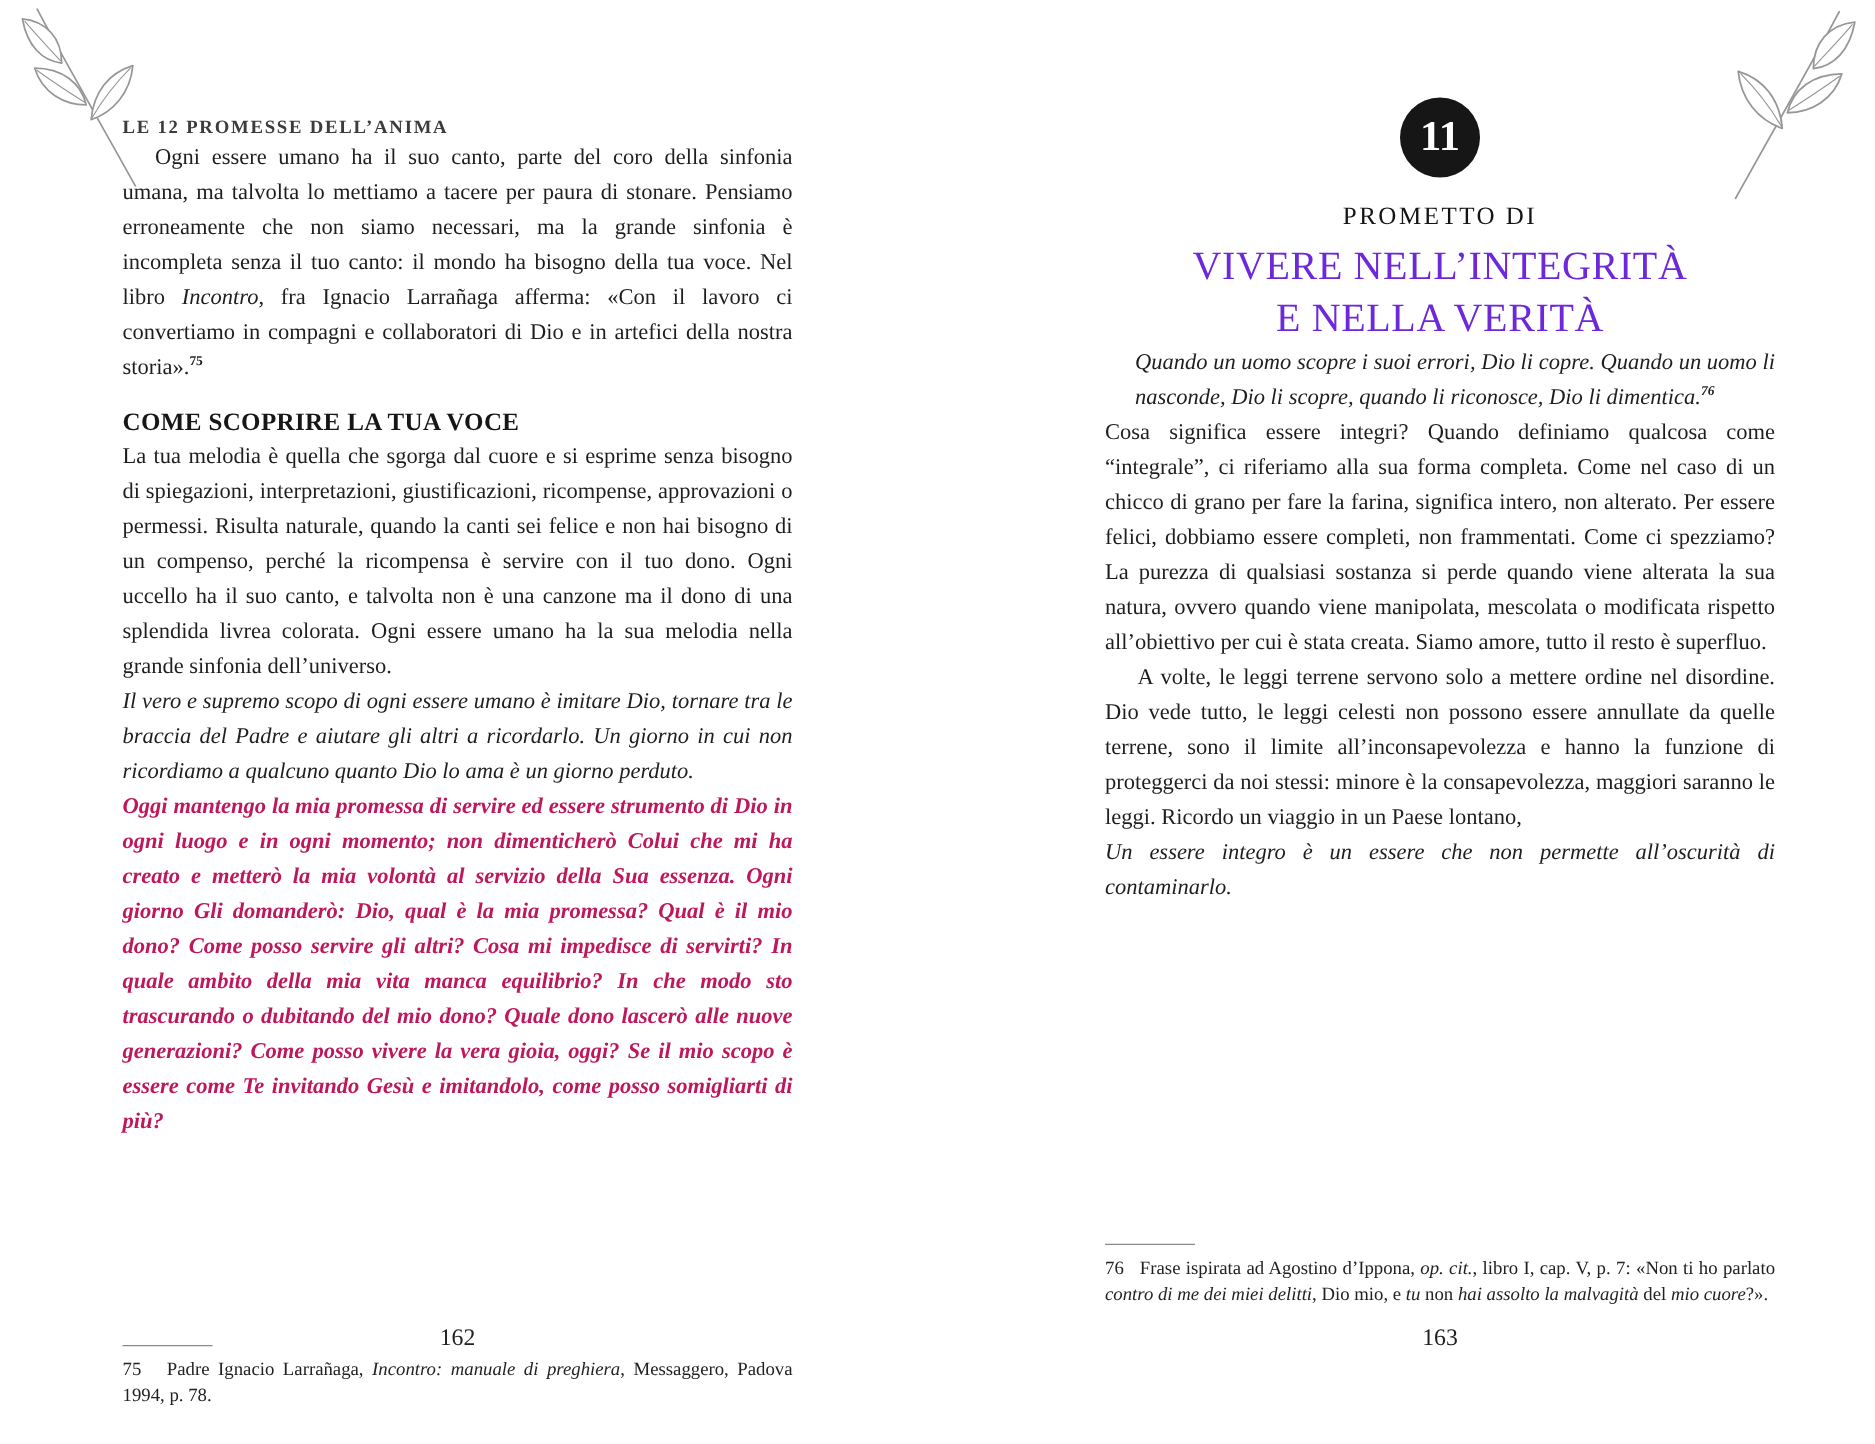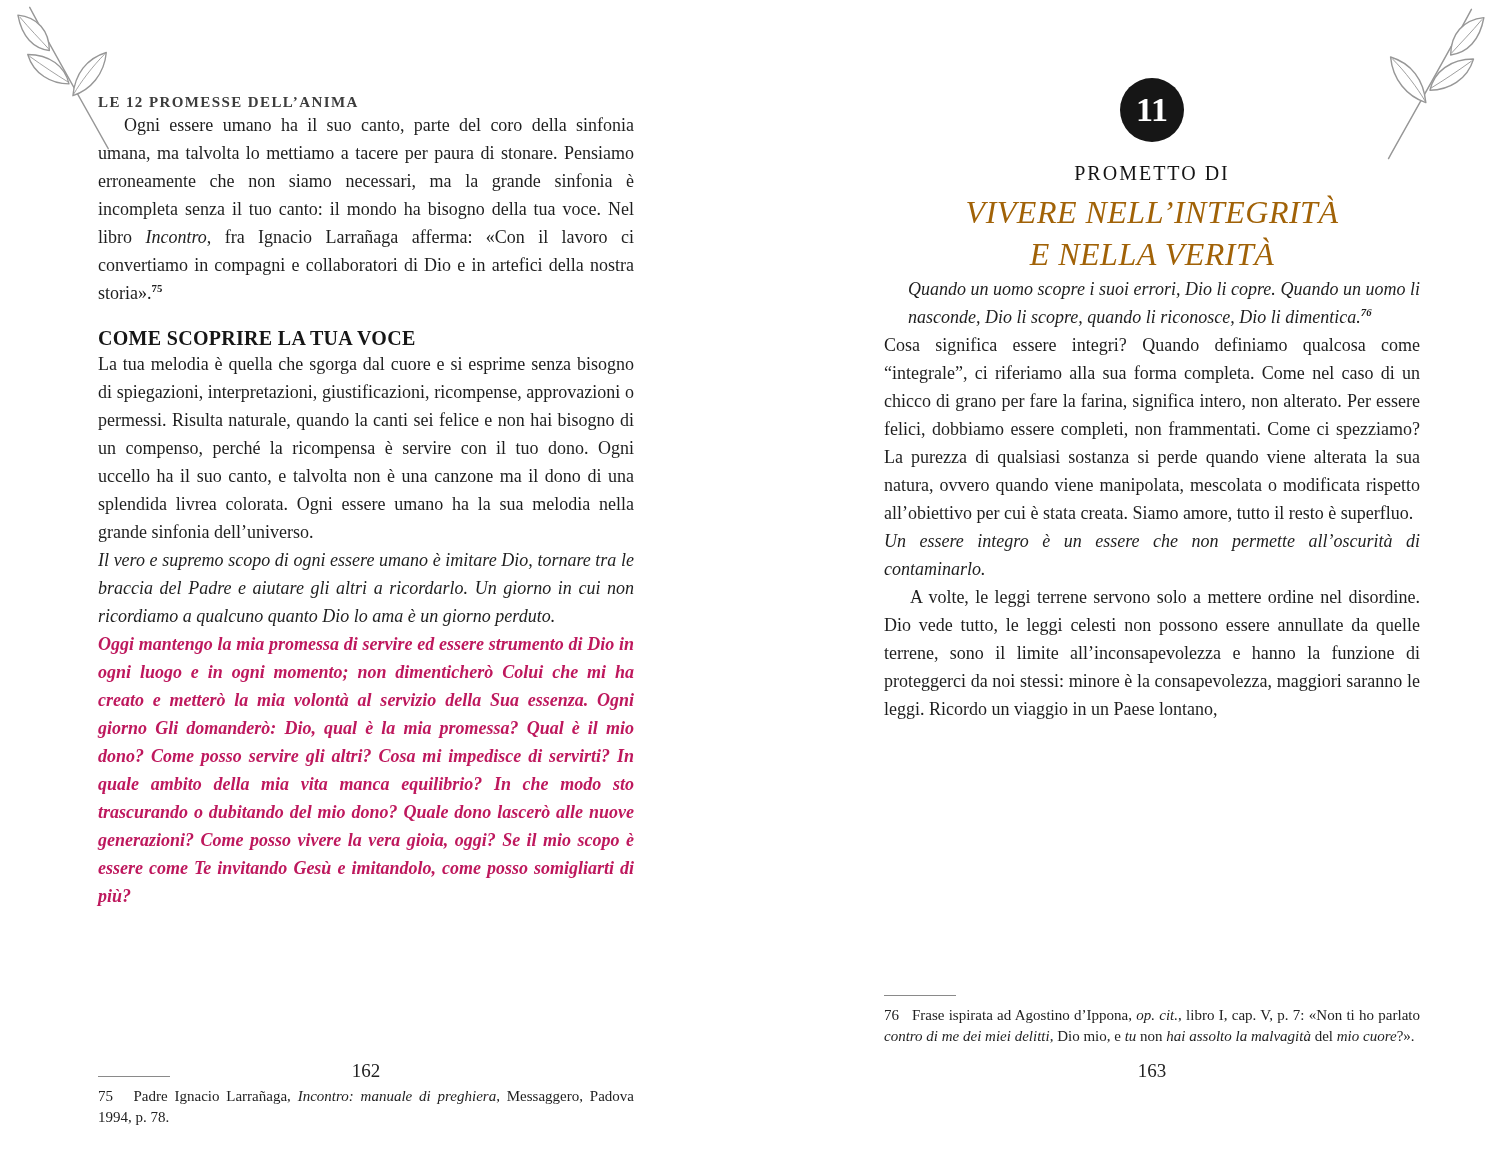--- a/index.html
+++ b/index.html
@@ -53,22 +53,21 @@
     width: 64px; height: 64px; border-radius: 50%;
     background: var(--badge, #161616); color: #fff;
     margin: 78px auto 0 auto;
     display: flex; align-items: center; justify-content: center;
     font-size: 34px; font-weight: bold;
   }
   .kicker { margin-top: 20px; text-align: center; font-size: 20px; letter-spacing: 2px; color: #141414; }
   .chapter-title {
     margin: 6px 0 0 0; text-align: center;
     font-size: 32px; line-height: 42px; font-weight: normal; letter-spacing: 0.5px;
-    color: #a16207;
-    font-style: italic;
+    color: #6d28d9;
   }
   .epigraph { margin-top: 124px; padding-left: 24px; font-style: italic; }
   .rp-first { margin-top: 30px; }
 </style>
 </head>
 <body>
 
 <div class="spread">
 
   <div class="ornament ornament-left">
@@ -125,23 +124,23 @@
     </div>
 
     <div class="kicker">PROMETTO DI</div>
 
     <h1 class="chapter-title"><span>VIVERE NELL’INTEGRITÀ</span><br><span>E NELLA VERITÀ</span></h1>
 
     <p class="body epigraph"><span>Quando un uomo scopre i suoi errori, Dio li copre. Quando un uomo li nasconde, Dio li scopre, quando li riconosce, Dio li dimentica.</span><sup>76</sup></p>
 
     <p class="body rp-first"><span>Cosa significa essere integri? Quando definiamo qualcosa come “integrale”, ci riferiamo alla sua forma completa. Come nel caso di un chicco di grano per fare la farina, significa intero, non alterato. Per essere felici, dobbiamo essere completi, non frammentati. Come ci spezziamo? La purezza di qualsiasi sostanza si perde quando viene alterata la sua natura, ovvero quando viene manipolata, mescolata o modificata rispetto all’obiettivo per cui è stata creata. Siamo amore, tutto il resto è superfluo.</span></p>
 
+    <p class="body indent spaced"><span>A volte, le leggi terrene servono solo a mettere ordine nel disordine. Dio vede tutto, le leggi celesti non possono essere annullate da quelle terrene, sono il limite all’inconsapevolezza e hanno la funzione di proteggerci da noi stessi: minore è la consapevolezza, maggiori saranno le leggi. Ricordo un viaggio in un Paese lontano,</span></p>
+
     <p class="body italic spaced"><span>Un essere integro è un essere che non permette all’oscurità di contaminarlo.</span></p>
-
-    <p class="body indent spaced"><span>A volte, le leggi terrene servono solo a mettere ordine nel disordine. Dio vede tutto, le leggi celesti non possono essere annullate da quelle terrene, sono il limite all’inconsapevolezza e hanno la funzione di proteggerci da noi stessi: minore è la consapevolezza, maggiori saranno le leggi. Ricordo un viaggio in un Paese lontano,</span></p>
 
     <div class="footnote fn-right">
       <div class="footnote-rule"></div>
       <div class="footnote-text"><span>76&nbsp;&nbsp;&nbsp;Frase ispirata ad Agostino d’Ippona, </span><span class="i">op. cit.</span><span>, libro I, cap. V, p. 7: «Non ti ho parlato </span><span class="i">contro di me dei miei delitti</span><span>, Dio mio, e </span><span class="i">tu</span><span> non </span><span class="i">hai assolto la malvagità</span><span> del </span><span class="i">mio cuore</span><span>?».</span></div>
     </div>
 
     <div class="pagenum">163</div>
   </div>
 
 </div>

